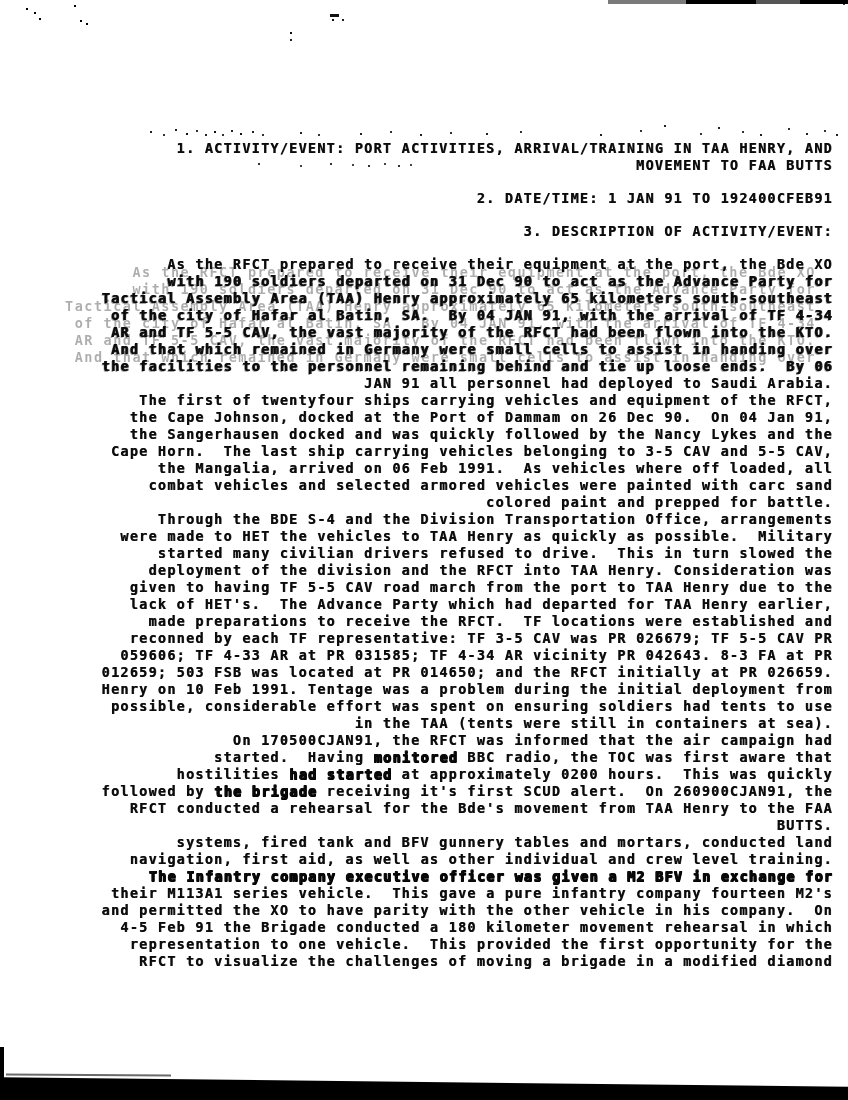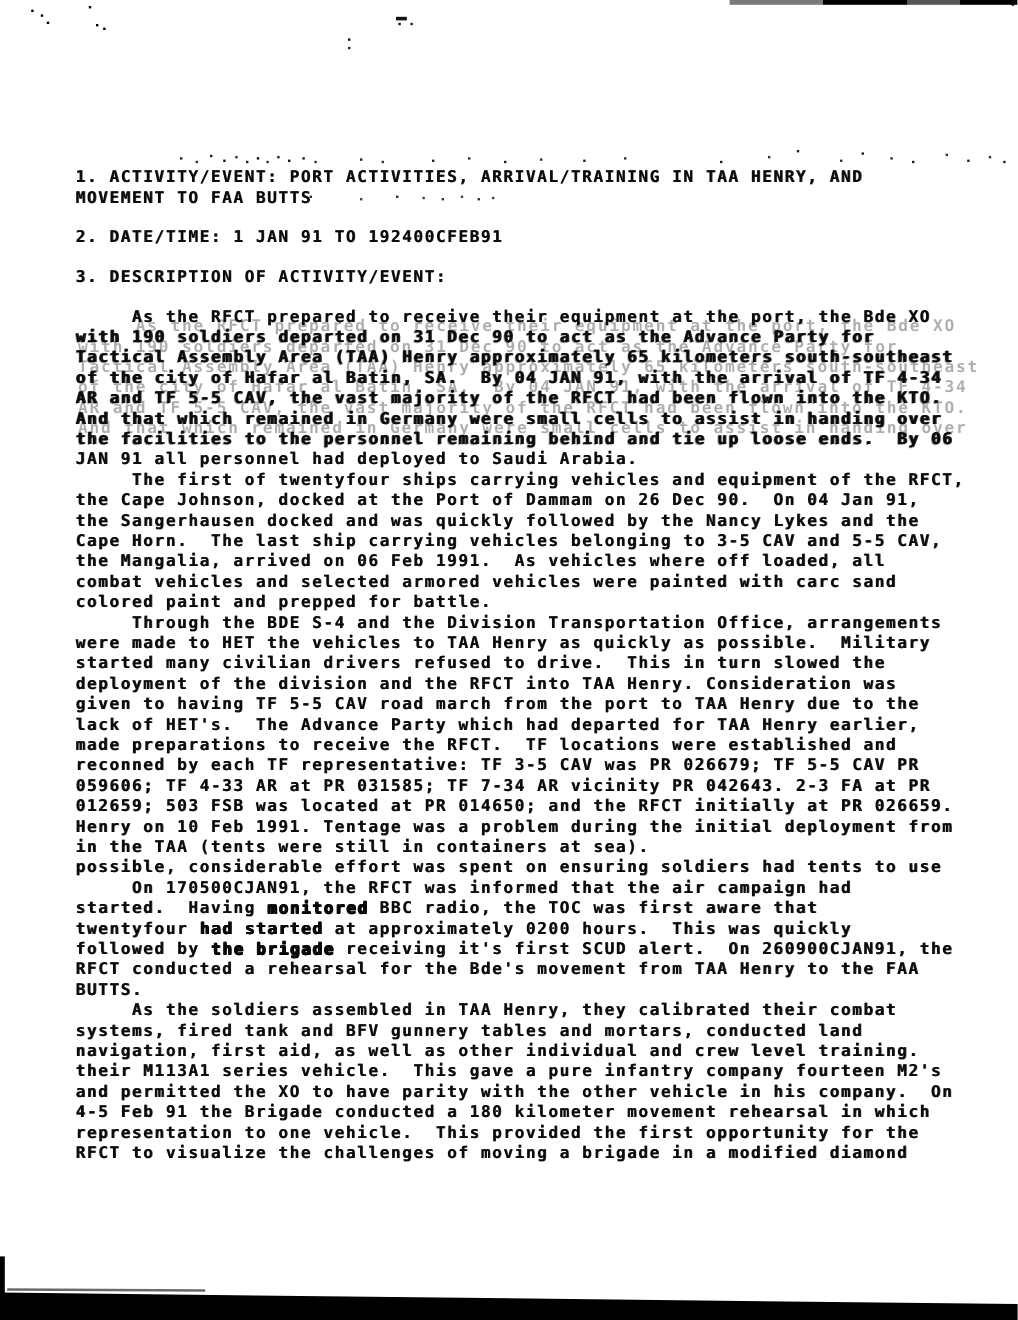--- a/index.html
+++ b/index.html
@@ -13,20 +13,21 @@
   
   #doc {
     position: absolute;
     left: 63px; top: 140px;
     width: 770px;
     font-size: 13.5px;
     font-weight: 700;
     line-height: 17px;
     letter-spacing: 1.25px;
     color: #0b0b0b;
+    text-align: right;
   }
   .block { margin: 0; }
   .b-heading { margin-bottom: 16px; }
   .line {
     white-space: pre;
     text-shadow: 0.5px 0 0 rgba(0,0,0,0.75);
   }
   
   .b-smudge { position: relative; }
   .b-smudge .line:nth-child(n+2):nth-child(-n+7) {
@@ -133,39 +134,39 @@
     </div>
     <div class="block b-para">
       <div class="line">     Through the BDE S-4 and the Division Transportation Office, arrangements</div>
       <div class="line">were made to HET the vehicles to TAA Henry as quickly as possible.  Military</div>
       <div class="line">started many civilian drivers refused to drive.  This in turn slowed the</div>
       <div class="line">deployment of the division and the RFCT into TAA Henry. Consideration was</div>
       <div class="line">given to having TF 5-5 CAV road march from the port to TAA Henry due to the</div>
       <div class="line">lack of HET's.  The Advance Party which had departed for TAA Henry earlier,</div>
       <div class="line">made preparations to receive the RFCT.  TF locations were established and</div>
       <div class="line">reconned by each TF representative: TF 3-5 CAV was PR 026679; TF 5-5 CAV PR</div>
-      <div class="line">059606; TF 4-33 AR at PR 031585; TF 7-34 AR vicinity PR 042643. 2-3 FA at PR</div>
+      <div class="line">059606; TF 4-33 AR at PR 031585; TF 4-34 AR vicinity PR 042643. 8-3 FA at PR</div>
       <div class="line">012659; 503 FSB was located at PR 014650; and the RFCT initially at PR 026659.</div>
     </div>
     <div class="block b-para">
       <div class="line">Henry on 10 Feb 1991. Tentage was a problem during the initial deployment from</div>
+      <div class="line">possible, considerable effort was spent on ensuring soldiers had tents to use</div>
       <div class="line">in the TAA (tents were still in containers at sea).</div>
-      <div class="line">possible, considerable effort was spent on ensuring soldiers had tents to use</div>
     </div>
     <div class="block b-para">
       <div class="line">     On 170500CJAN91, the RFCT was informed that the air campaign had</div>
       <div class="line"><span>started.  Having </span><span class="seg-b">monitored</span><span> BBC radio, the TOC was first aware that</span></div>
-      <div class="line"><span>twentyfour </span><span class="seg-b">had started</span><span> at approximately 0200 hours.  This was quickly</span></div>
+      <div class="line"><span>hostilities </span><span class="seg-b">had started</span><span> at approximately 0200 hours.  This was quickly</span></div>
       <div class="line"><span>followed by </span><span class="seg-b">the brigade</span><span> receiving it's first SCUD alert.  On 260900CJAN91, the</span></div>
       <div class="line">RFCT conducted a rehearsal for the Bde's movement from TAA Henry to the FAA</div>
       <div class="line">BUTTS.</div>
     </div>
     <div class="block b-para">
-      <div class="line">     As the soldiers assembled in TAA Henry, they calibrated their combat</div>
       <div class="line">systems, fired tank and BFV gunnery tables and mortars, conducted land</div>
       <div class="line">navigation, first aid, as well as other individual and crew level training.</div>
+      <div class="line"><span class="seg-b">The Infantry company executive officer was given a M2 BFV in exchange for</span></div>
       <div class="line">their M113A1 series vehicle.  This gave a pure infantry company fourteen M2's</div>
       <div class="line">and permitted the XO to have parity with the other vehicle in his company.  On</div>
       <div class="line">4-5 Feb 91 the Brigade conducted a 180 kilometer movement rehearsal in which</div>
       <div class="line">representation to one vehicle.  This provided the first opportunity for the</div>
       <div class="line">RFCT to visualize the challenges of moving a brigade in a modified diamond</div>
     </div>
   </div>
 
 </body></html>

